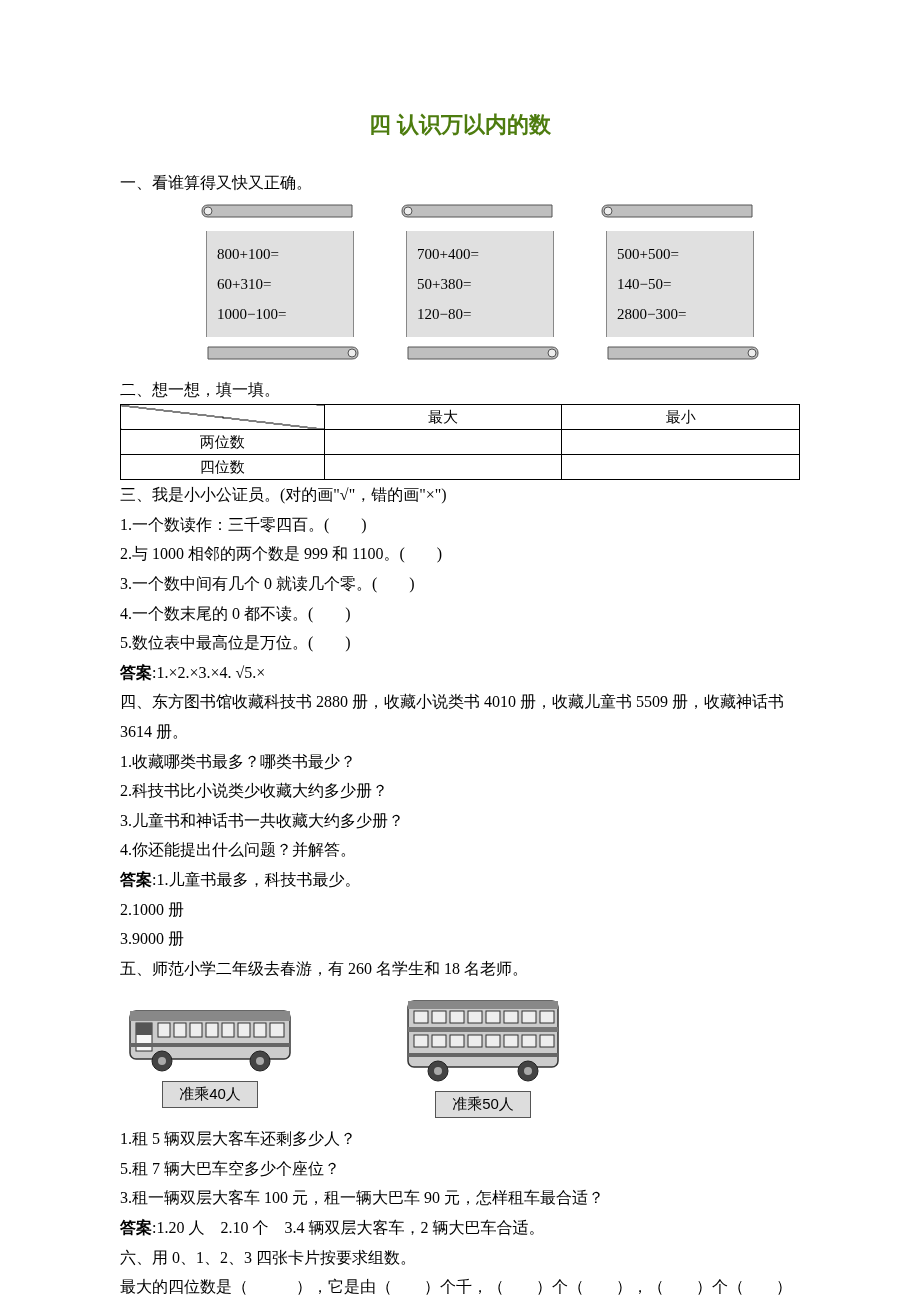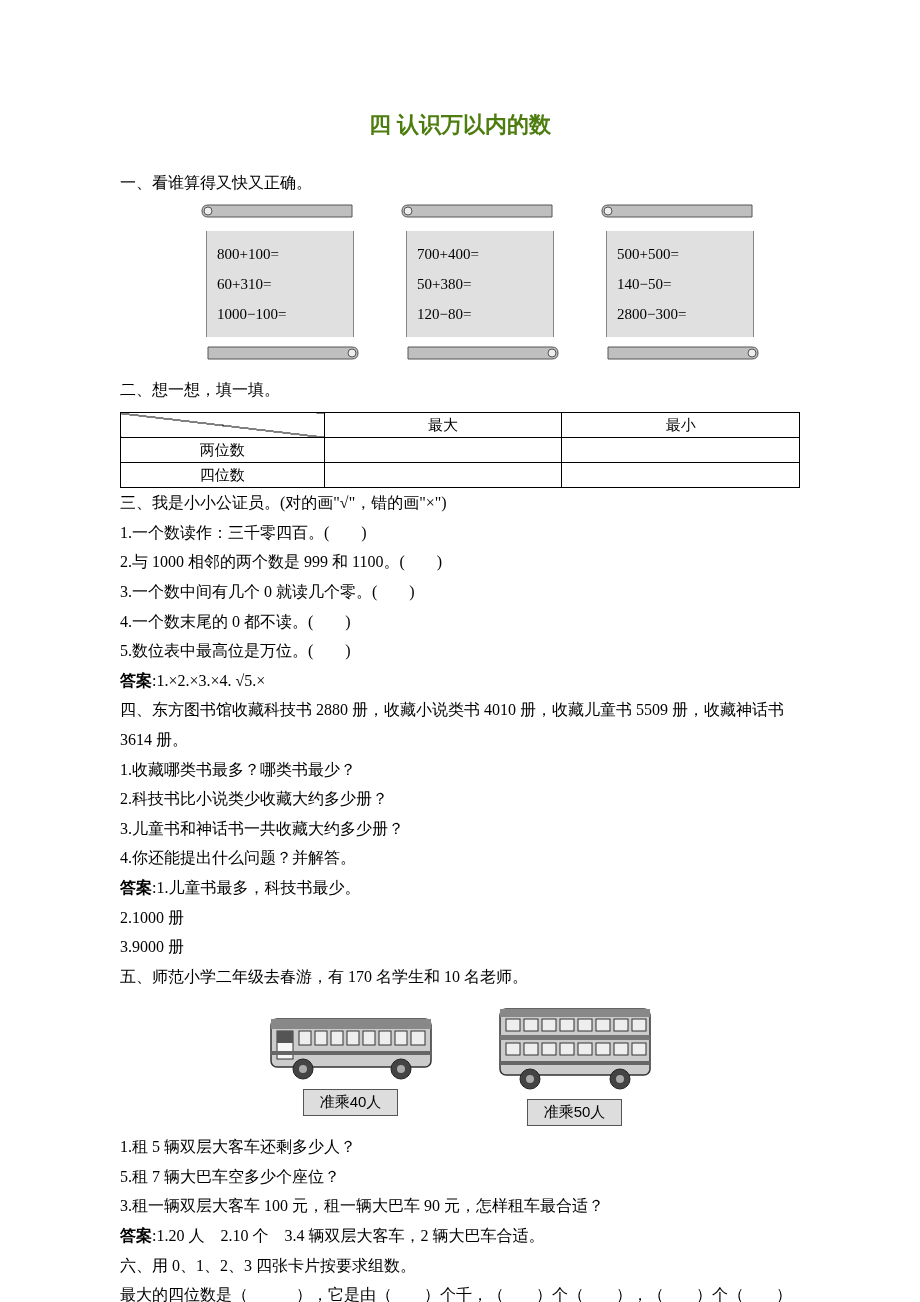--- a/index.html
+++ b/index.html
@@ -43,38 +43,37 @@
     border-right: 1px solid #888;
     margin: 8px 6px;
     padding: 8px 10px;
     font-size: 15px;
     line-height: 2.0;
     font-family: "Times New Roman", serif;
   }
   table.fill {
     border-collapse: collapse;
     width: 100%;
-    margin-top: 8px;
+    margin-top: 0;
   }
   table.fill td, table.fill th {
     border: 1px solid #000;
     padding: 2px 6px;
     text-align: center;
     font-size: 15px;
     height: 20px;
   }
   table.fill td.diag {
     position: relative;
     background: linear-gradient(to top right, transparent calc(50% - 0.5px), #000 calc(50% - 0.5px), #000 calc(50% + 0.5px), transparent calc(50% + 0.5px));
   }
   .bold { font-weight: bold; font-family: "SimHei", "黑体", sans-serif; }
   .buses {
     display: flex;
-    justify-content: center;
-    gap: 49px;
+    gap: 98px;
     padding: 10px 0 6px 0;
   }
   .bus-box {
     display: flex;
     flex-direction: column;
     align-items: center;
   }
   .bus-label {
     border: 1px solid #555;
     background: #ddd;
@@ -171,21 +170,21 @@
 
   <div class="line">四、东方图书馆收藏科技书 2880 册，收藏小说类书 4010 册，收藏儿童书 5509 册，收藏神话书 3614 册。</div>
   <div class="line">1.收藏哪类书最多？哪类书最少？</div>
   <div class="line">2.科技书比小说类少收藏大约多少册？</div>
   <div class="line">3.儿童书和神话书一共收藏大约多少册？</div>
   <div class="line">4.你还能提出什么问题？并解答。</div>
   <div class="line"><span class="bold">答案</span><span>:1.儿童书最多，科技书最少。</span></div>
   <div class="line">2.1000 册</div>
   <div class="line">3.9000 册</div>
 
-  <div class="line">五、师范小学二年级去春游，有 170 名学生和 10 名老师。</div>
+  <div class="line">五、师范小学二年级去春游，有 260 名学生和 18 名老师。</div>
   <div class="buses">
     <div class="bus-box">
       <svg width="180" height="82" viewBox="0 0 180 82">
         <rect x="10" y="18" width="160" height="48" rx="6" fill="#ccc" stroke="#333" stroke-width="1.5"></rect>
         <rect x="10" y="18" width="160" height="10" fill="#888"></rect>
         <rect x="16" y="30" width="16" height="28" fill="#f8f8f8" stroke="#333"></rect>
         <rect x="16" y="30" width="16" height="12" fill="#555"></rect>
         <g fill="#eee" stroke="#333">
           <rect x="38" y="30" width="12" height="14"></rect>
             <rect x="54" y="30" width="12" height="14"></rect>

